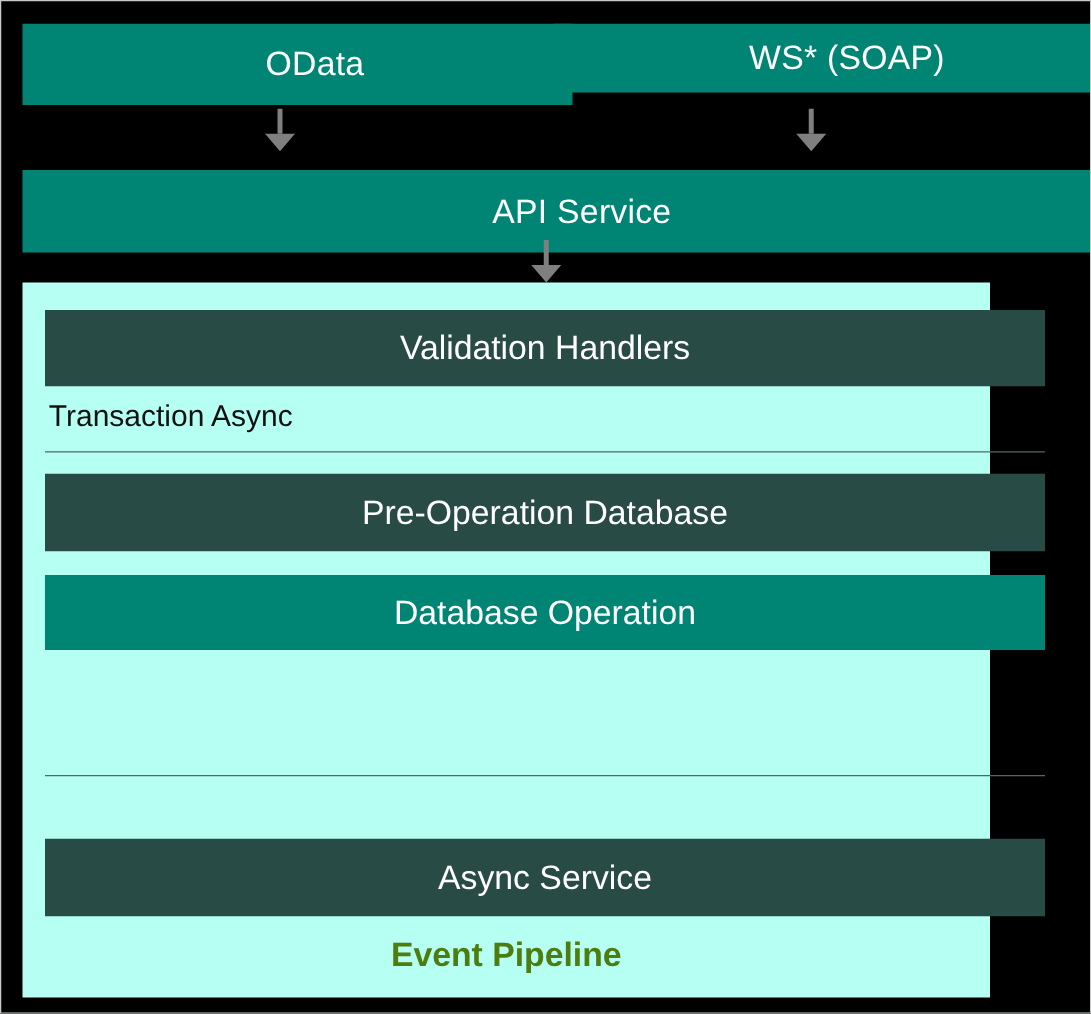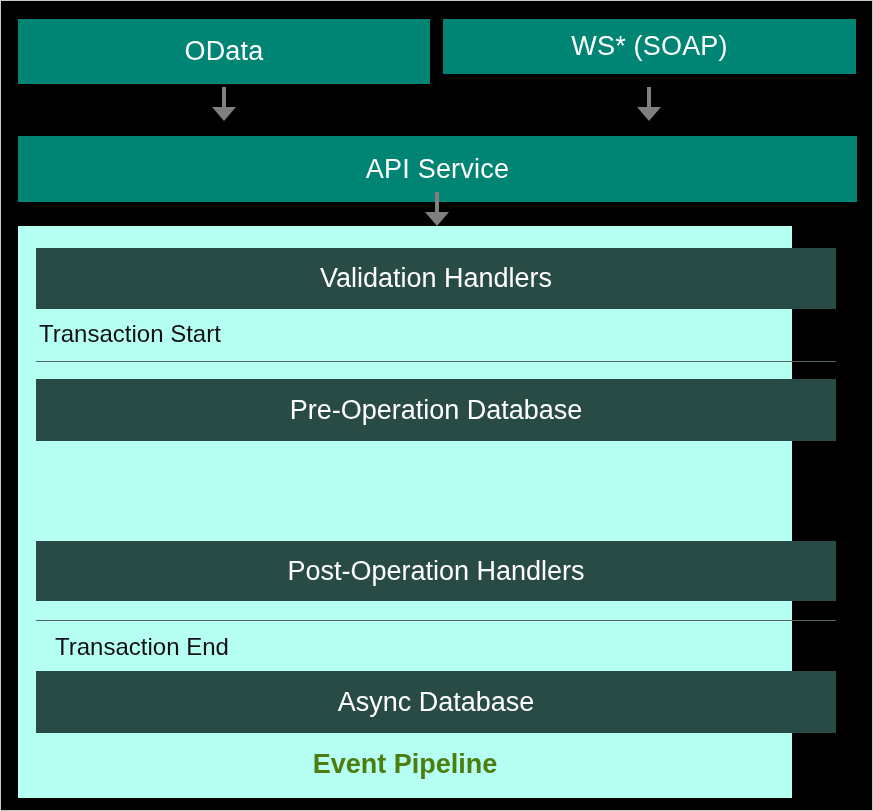--- a/index.html
+++ b/index.html
@@ -15,20 +15,21 @@
   }
   .box {
     position: absolute;
     display: flex;
     align-items: center;
     justify-content: center;
     color: #ffffff;
     font-size: 27px;
     font-weight: 400;
     letter-spacing: 0.2px;
+    padding-left: 28px;
   }
   .teal  { background: #008575; }
   .dark  { background: #284b45; }
 
   .node-odata { left: 17px; top: 18px;  width: 412px; height: 65px; }
   .node-soap  { left: 442px; top: 18px; width: 413px; height: 55px; }
   .node-api   { left: 17px; top: 123px; width: 839px; height: 66px; margin-top: 12px; }
 
   .arrow {
     position: absolute;
@@ -132,36 +133,35 @@
     <div class="arrow-stem"></div>
     <div class="arrow-head"></div>
   </div>
 
   <div class="pipeline">
 
     <div class="stage dark stage-validation">
       <span>Validation Handlers</span>
     </div>
 
-    <div class="tx-label tx-start">Transaction Start</div>
+    <div class="tx-label tx-start">Transaction Async</div>
     <div class="divider divider-1"></div>
 
     <div class="stage dark stage-preop">
       <span>Pre-Operation Database</span>
     </div>
 
-
-    <div class="stage dark stage-postop">
-      <span>Post-Operation Handlers</span>
+    <div class="stage teal stage-dbop">
+      <span>Database Operation</span>
     </div>
 
+
     <div class="divider divider-2"></div>
-    <div class="tx-label tx-end">Transaction End</div>
 
     <div class="stage dark stage-async">
-      <span>Async Database</span>
+      <span>Async Service</span>
     </div>
 
     <div class="pipeline-title">Event Pipeline</div>
 
   </div>
 
 </div>
 
 </body></html>

